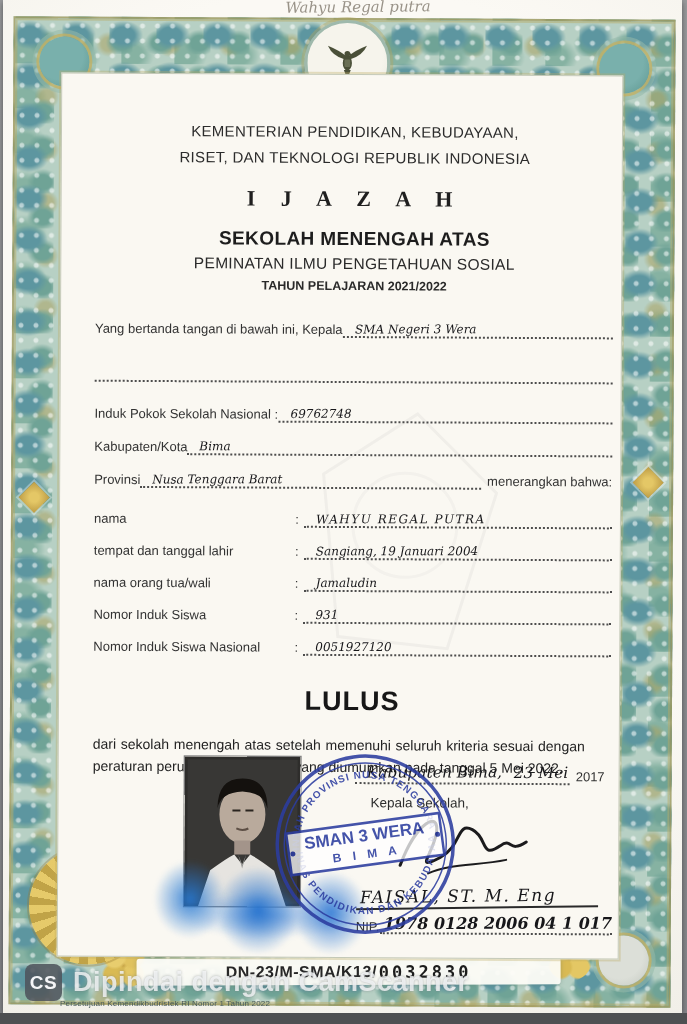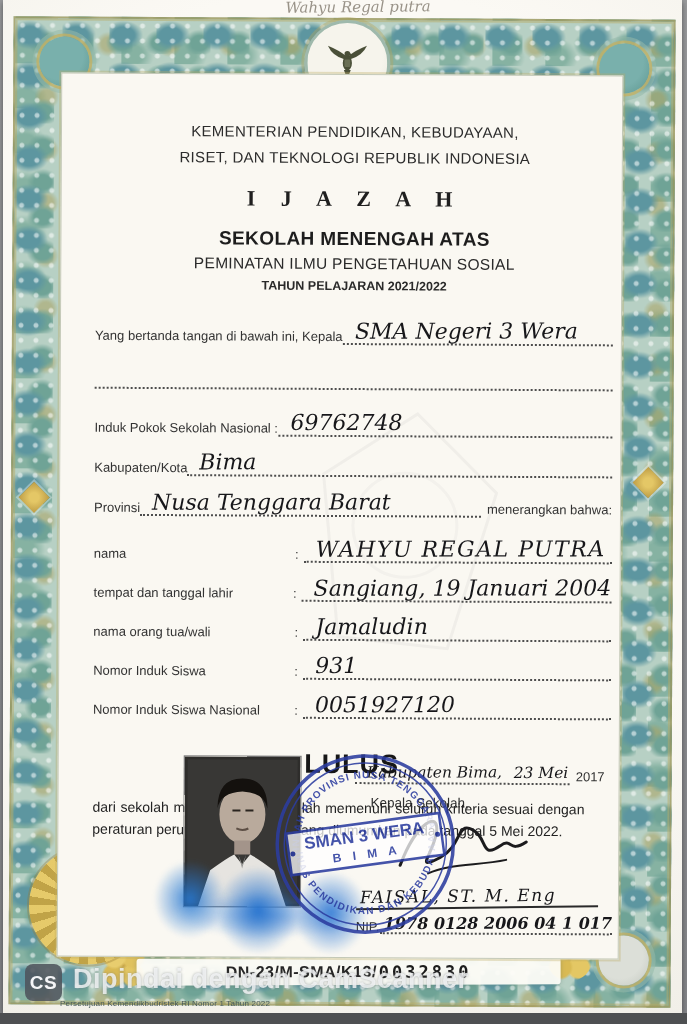--- a/index.html
+++ b/index.html
@@ -99,21 +99,21 @@
   .school{ text-align:center;font-size:19px;font-weight:700;color:#1d1d1d;margin-top:16px;letter-spacing:.4px;}
   .program{ text-align:center;font-size:15.5px;color:#2a2a2a;margin-top:5px;letter-spacing:.3px;}
   .year{ text-align:center;font-size:12.5px;font-weight:700;color:#2a2a2a;margin-top:6px;}
   .row{display:flex;align-items:flex-end;font-size:13px;color:#333;}
   .row .dots{flex:1;border-bottom:2px dotted #4d4d4d;display:flex;align-items:flex-end;min-height:16px;}
   .row .label{white-space:nowrap;padding-bottom:1px;}
   .row .colon{width:14px;text-align:center;padding-bottom:1px;}
   .labelled .label{width:196px;}
   .hand{
     font-family:"DejaVu Serif",serif;font-style:italic;color:#17171a;
-    font-size:22px;line-height:1;padding:0 0 1px 12px;transform:rotate(-.4deg);
+    font-size:12px;line-height:1;padding:0 0 1px 12px;transform:rotate(-.4deg);
     white-space:nowrap;
   }
   .hand.caps{letter-spacing:1.5px;}
   .after-dots{white-space:nowrap;padding:0 0 1px 6px;}
   .lulus{text-align:center;font-size:27px;font-weight:700;color:#171717;letter-spacing:1px;margin-top:30px;}
   .paragraph{margin-top:18px;font-size:14px;color:#222;line-height:1.55;text-align:justify;padding-right:26px;}
   
   .sign-area{position:absolute;left:0;top:668px;width:100%;height:216px;}
   .photo{position:absolute;left:126px;top:14px;width:116px;height:150px;box-shadow:0 0 0 1px #888;}
   .smudge{position:absolute;border-radius:50%;filter:blur(2px);}
@@ -131,21 +131,21 @@
     transform:rotate(-1deg);padding-bottom:1px;
   }
   .name-line .hand{font-size:17px;padding-left:4px;}
   .nip-row{position:absolute;left:298px;top:172px;width:250px;display:flex;align-items:flex-end;font-size:13px;color:#333;}
   .nip-row .dots{flex:1;border-bottom:2px dotted #4d4d4d;display:flex;align-items:flex-end;min-height:15px;}
   .nip-row .hand{font-size:16px;padding-left:4px;font-weight:bold;}
   
   .wm{position:absolute;left:250px;top:330px;opacity:.6;}
   
   .camscanner{
-    position:absolute;left:22px;top:964px;display:flex;align-items:flex-start;gap:11px;z-index:60;
+    position:absolute;left:22px;top:964px;display:flex;align-items:center;gap:11px;z-index:60;
   }
   .cs-logo{
     width:37px;height:37px;border-radius:8px;background:rgba(78,84,92,.88);
     color:#f4f5f7;font-size:19px;font-weight:700;display:flex;align-items:center;justify-content:center;
     letter-spacing:.5px;
   }
   .cs-text{
     font-size:27px;font-weight:600;color:rgba(246,247,249,.8);
     text-shadow:0 0 3px rgba(110,115,120,.55);letter-spacing:.5px;
   }

